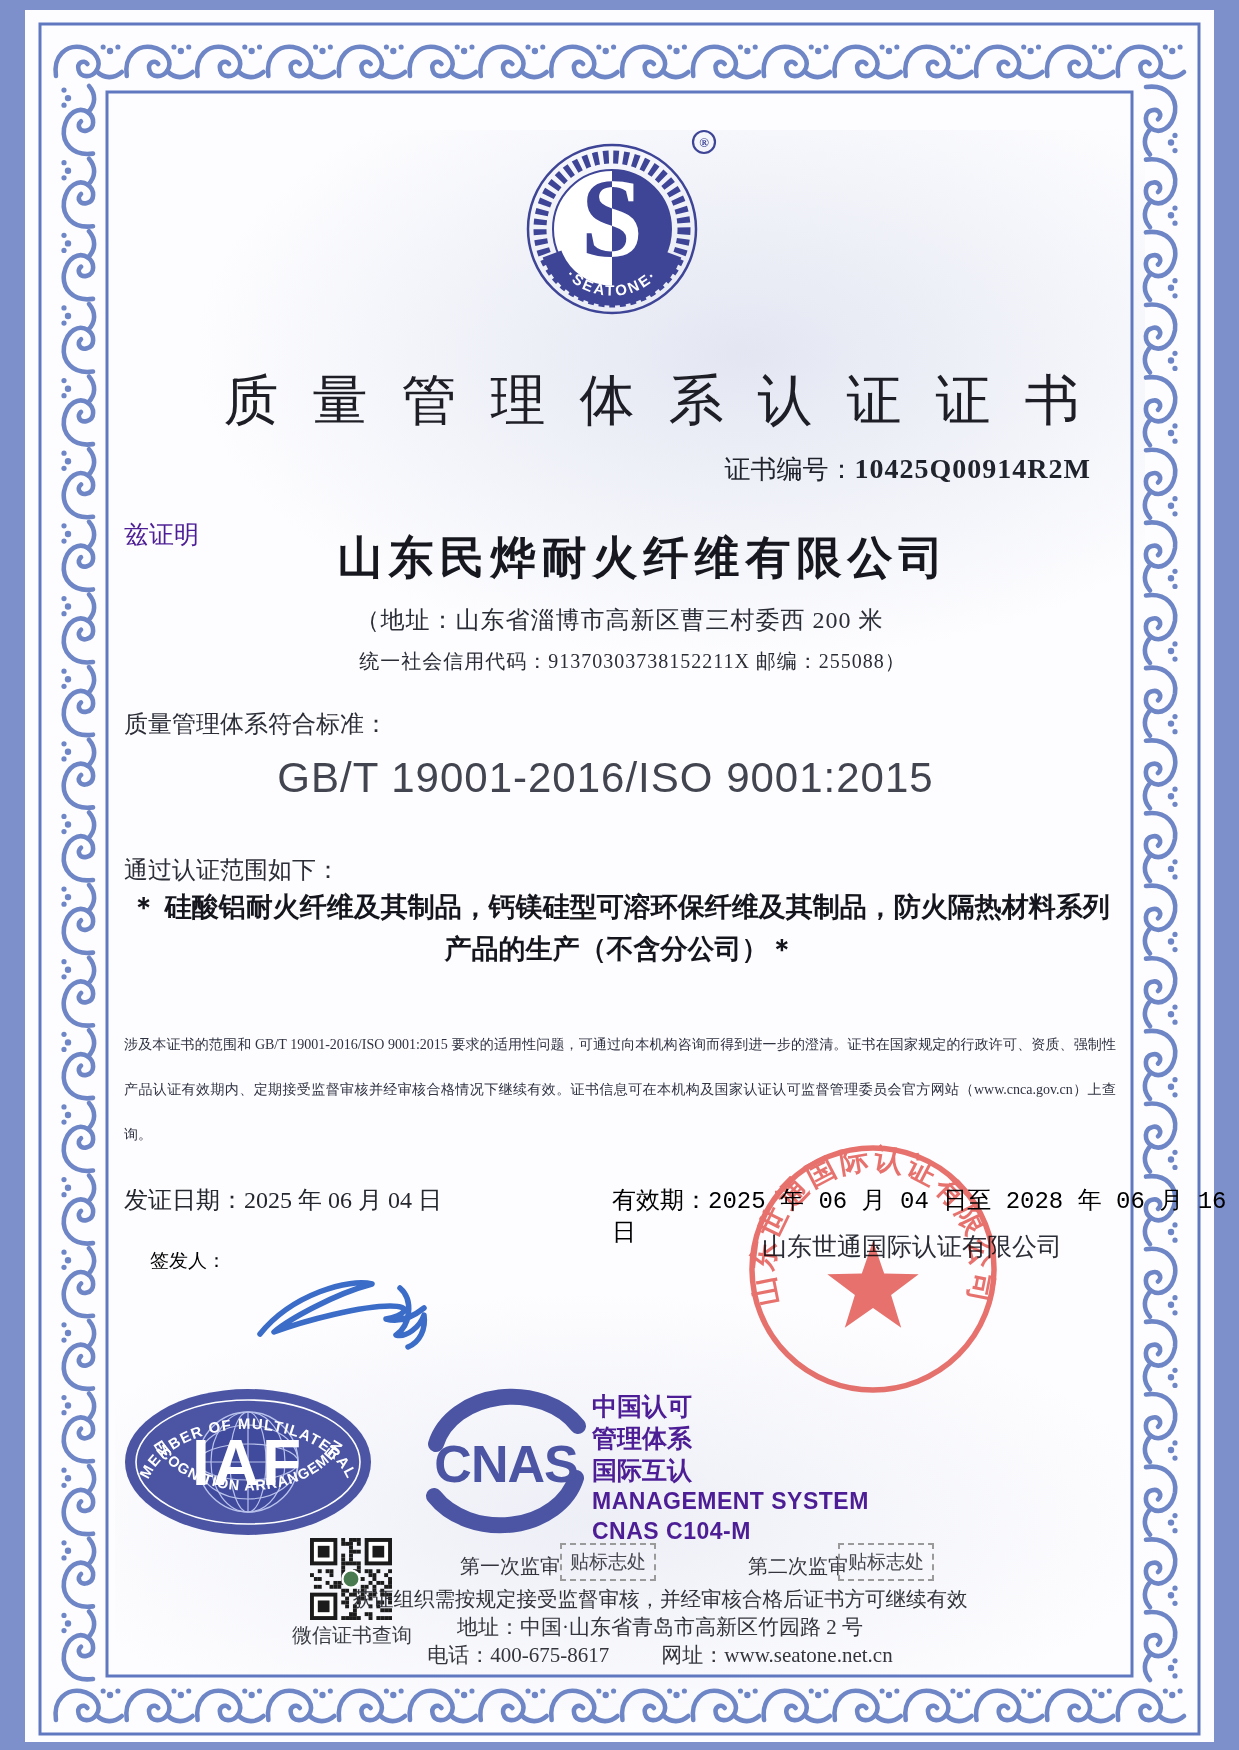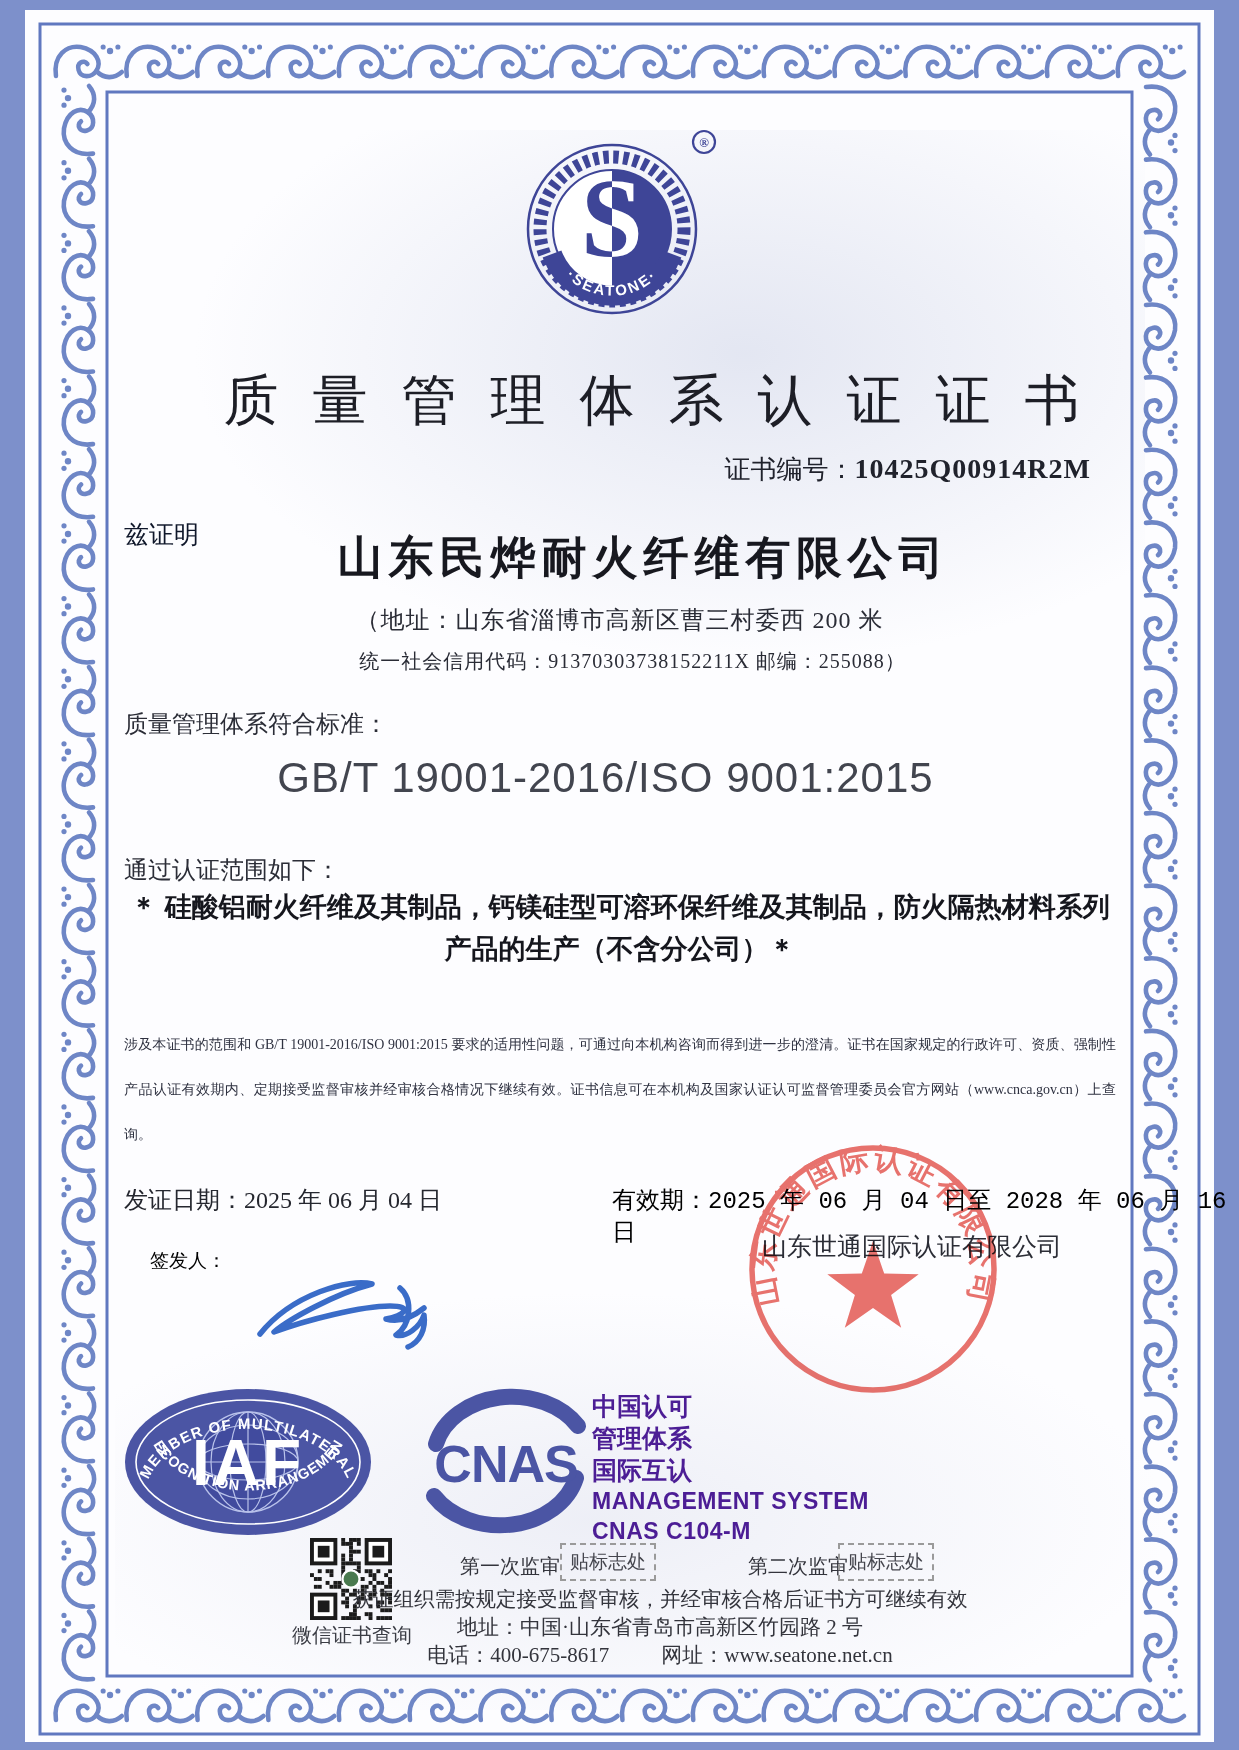--- a/index.html
+++ b/index.html
@@ -19,21 +19,21 @@
   .wash2{position:absolute;left:90px;top:1280px;width:1060px;height:420px;
     background:radial-gradient(ellipse at 45% 55%, rgba(208,212,230,.35), rgba(255,255,255,0) 70%);}
   #border-svg{position:absolute;left:0;top:0;}
 
   .abs{position:absolute;}
   .ctr{left:0;width:1239px;text-align:center;}
 
   .title{top:364px;font-size:55px;font-weight:400;letter-spacing:34px;text-indent:34px;color:#1d1e26;padding-left:32px;}
   .certno{top:452px;right:148px;position:absolute;font-size:26px;color:#20222c;}
   .certno b{font-size:28px;letter-spacing:1px;}
-  .certify{left:124px;top:518px;font-size:25px;color:#0f172a;}
+  .certify{left:124px;top:518px;font-size:25px;color:#4c1d95;}
   .company{top:528px;font-size:45px;font-weight:bold;letter-spacing:6px;color:#17181f;margin-left:24px;}
   .addr1{top:604px;font-size:24px;letter-spacing:1px;color:#2a2c36;}
   .addr2{top:648px;font-size:20px;letter-spacing:1px;color:#2a2c36;padding-left:13px;}
   .stdlabel{left:124px;top:708px;font-size:24px;color:#2b2d37;}
   .standard{top:754px;font-size:42px;color:#42454f;font-family:"Liberation Sans","DejaVu Sans",sans-serif;letter-spacing:1px;transform:translateX(-14px);}
   .scopelabel{left:124px;top:854px;font-size:24px;color:#2b2d37;}
   .scope{left:120px;top:886px;width:1000px;text-align:center;font-size:27px;font-weight:bold;
     font-family:"Liberation Sans","DejaVu Sans",sans-serif;line-height:42px;color:#15161d;}
   .legal{left:124px;top:1022px;width:992px;font-size:14px;line-height:45px;text-align:justify;color:#2e3140;}
   .issue-date{left:124px;top:1184px;font-size:24px;color:#25272f;}

